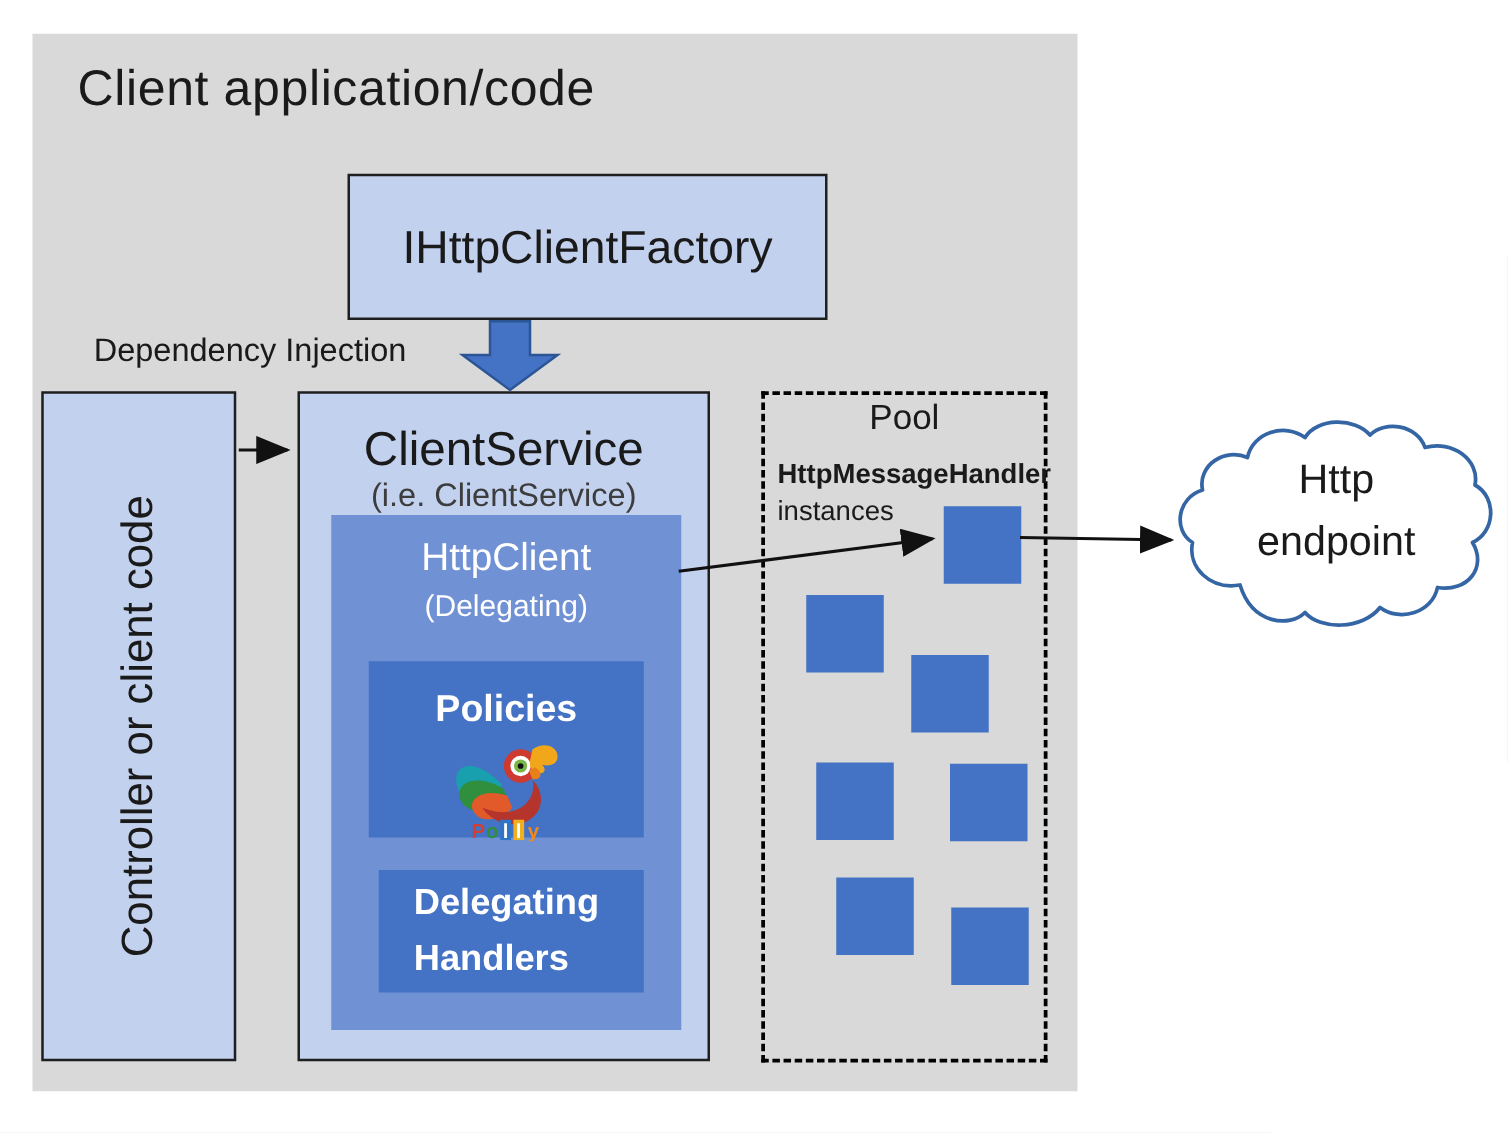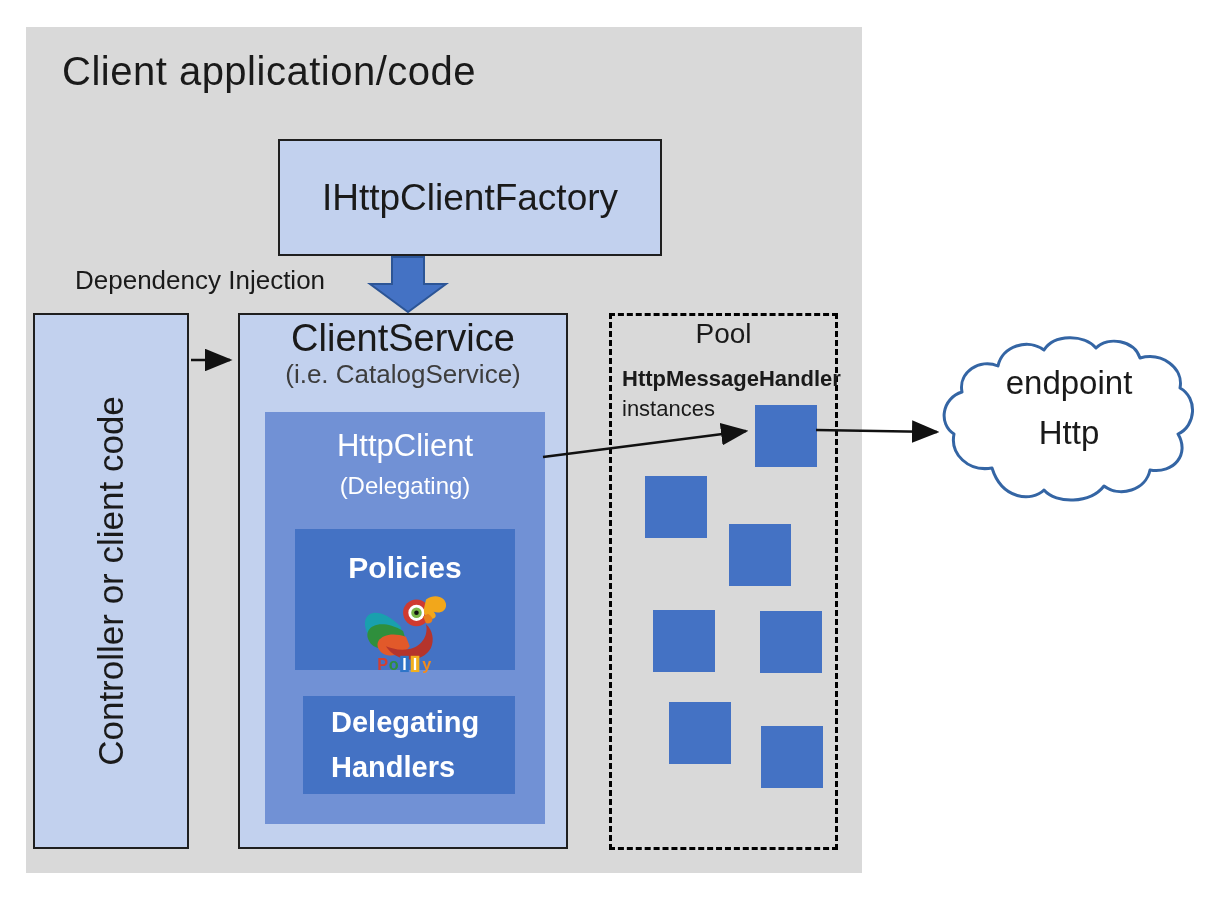--- a/index.html
+++ b/index.html
@@ -19,21 +19,21 @@
   .app-title{position:absolute;left:36px;top:22px;font-size:40px;font-weight:400;color:var(--ink);letter-spacing:.5px;}
 
   .factory-box{position:absolute;left:213px;top:112px;width:384px;height:117px;background:var(--light-blue);border:2px solid #1f1f1f;display:flex;align-items:center;justify-content:center;font-size:37px;margin-left:39px;}
 
   .di-label{position:absolute;left:49px;top:238px;font-size:26px;}
 
   .controller-box{position:absolute;left:7px;top:286px;width:156px;height:536px;background:var(--light-blue);border:2px solid #1f1f1f;display:flex;align-items:center;justify-content:center;}
   .vertical-text{transform:rotate(-90deg);white-space:nowrap;font-size:35px;}
 
   .cs-box{position:absolute;left:212px;top:286px;width:330px;height:536px;background:var(--light-blue);border:2px solid #1f1f1f;text-align:center;}
-  .cs-title{margin-top:4px;font-size:38px;line-height:1.05;}
+  .cs-title{margin-top:26px;font-size:38px;line-height:1.05;}
   .cs-subtitle{font-size:26px;color:#3d3d3d;}
 
   .http-box{position:absolute;left:25px;top:97px;width:280px;height:412px;background:var(--mid-blue);text-align:center;}
   .hc-title{margin-top:16px;font-size:31px;font-weight:normal;color:#fff;}
   .hc-subtitle{margin-top:8px;font-size:24px;color:#fff;}
 
   .policies-box{position:absolute;left:30px;top:117px;width:220px;height:141px;background:var(--accent-blue);text-align:center;}
   .policies-title{margin-top:22px;font-size:30px;font-weight:bold;color:#fff;}
   .polly{display:block;margin:2px auto 0;width:96px;height:86px;}
 
@@ -65,21 +65,21 @@
     </div>
 
     <div class="di-label">Dependency Injection</div>
 
     <div class="controller-box">
       <span class="vertical-text">Controller or client code</span>
     </div>
 
     <div class="cs-box">
       <div class="cs-title">ClientService</div>
-      <div class="cs-subtitle">(i.e. CatalogService)</div>
+      <div class="cs-subtitle">(i.e. ClientService)</div>
 
       <div class="http-box">
         <div class="hc-title">HttpClient</div>
         <div class="hc-subtitle">(Delegating)</div>
 
         <div class="policies-box">
           <div class="policies-title">Policies</div>
           <svg class="polly" viewBox="0 0 100 90">
             <path d="M46 42 C20 16 2 28 10 47 C16 59 35 60 46 52 Z" fill="#19a0ae"></path>
             <path d="M48 46 C20 30 3 45 14 59 C23 69 41 64 51 56 Z" fill="#2f8f3c"></path>
@@ -122,22 +122,22 @@
           <div class="pool-square" style="left: 149px; top: 410px;"></div>
         </div>
     </div>
   </div>
 
   <div class="cloud">
     <svg viewBox="0 0 262 192">
       <path d="M54 134 C30 138 12 120 16 100 C0 90 4 64 24 58 C20 38 42 24 60 32 C64 12 90 4 106 16 C116 0 146 0 158 14 C170 2 196 6 202 24 C224 18 246 34 242 54 C260 64 258 92 240 100 C252 120 236 140 212 136 C208 156 182 164 166 152 C152 170 118 170 106 156 C94 168 64 166 54 134 Z" fill="#ffffff" stroke="var(--cloud-stroke)" stroke-width="3" stroke-linejoin="round"></path>
     </svg>
     <div class="cloud-text">
+      <div>Http</div>
       <div>endpoint</div>
-      <div>Http</div>
     </div>
   </div>
 
   <svg class="overlay" viewBox="0 0 1206 906">
     <defs>
       <marker id="arrow" markerWidth="11" markerHeight="9" refX="10" refY="4.5" orient="auto">
         <path d="M0,0 L11,4.5 L0,9 Z" fill="#111111"></path>
       </marker>
     </defs>
     <line x1="191" y1="360" x2="230" y2="360" stroke="#111111" stroke-width="2.5" marker-end="url(#arrow)"></line>

